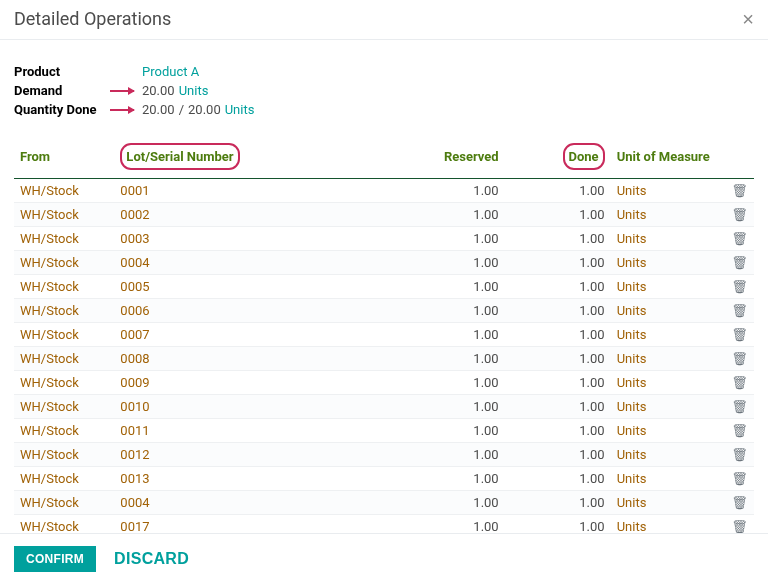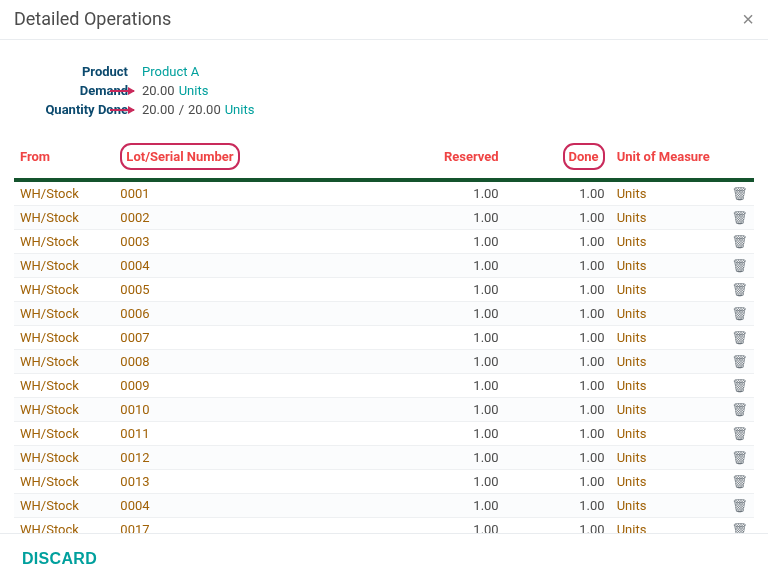--- a/index.html
+++ b/index.html
@@ -55,22 +55,21 @@
     }
     .summary-row {
       display: flex;
       align-items: center;
       margin-bottom: 4px;
       font-size: 13px;
     }
     .summary-label {
       width: 114px;
       font-weight: 700;
-      color: #0c4a6e;
-      text-align: right;
+      color: #000000;
     }
     .summary-value {
       color: #4c4c4c;
     }
     .link-teal { color: #00a09d; cursor: pointer; }
     .unit-teal { color: #00a09d; margin-left: 4px; }
     .arrow {
       position: relative;
       width: 6px;
       height: 0;
@@ -97,22 +96,22 @@
     }
     table {
       width: 100%;
       border-collapse: collapse;
       font-size: 13px;
     }
     thead th {
       text-align: left;
       font-weight: 700;
       padding: 12px 6px 8px 6px;
-      border-bottom: 4px solid #14532d;
-      color: #ef4444;
+      border-bottom: 1px solid #14532d;
+      color: #4d7c0f;
     }
     th.col-reserved, th.col-done { text-align: right; }
     tbody td {
       padding: 4px 6px;
       border-bottom: 1px solid #eef0f2;
       vertical-align: middle;
       height: 22px;
     }
     tbody tr:nth-child(odd) td { background: #ffffff; }
     tbody tr:nth-child(even) td { background: #fbfcfd; }
@@ -343,15 +342,16 @@
     <td class="cell-done">1.00</td>
     <td class="cell-uom">Units</td>
     <td class="cell-trash"></td>
   </tr>
           </tbody>
       </table>
     </div>
   </div>
 
   <div class="footer">
+    <button class="btn-confirm">CONFIRM</button>
     <button class="btn-discard">DISCARD</button>
   </div>
 </div>
 
 </body></html>

